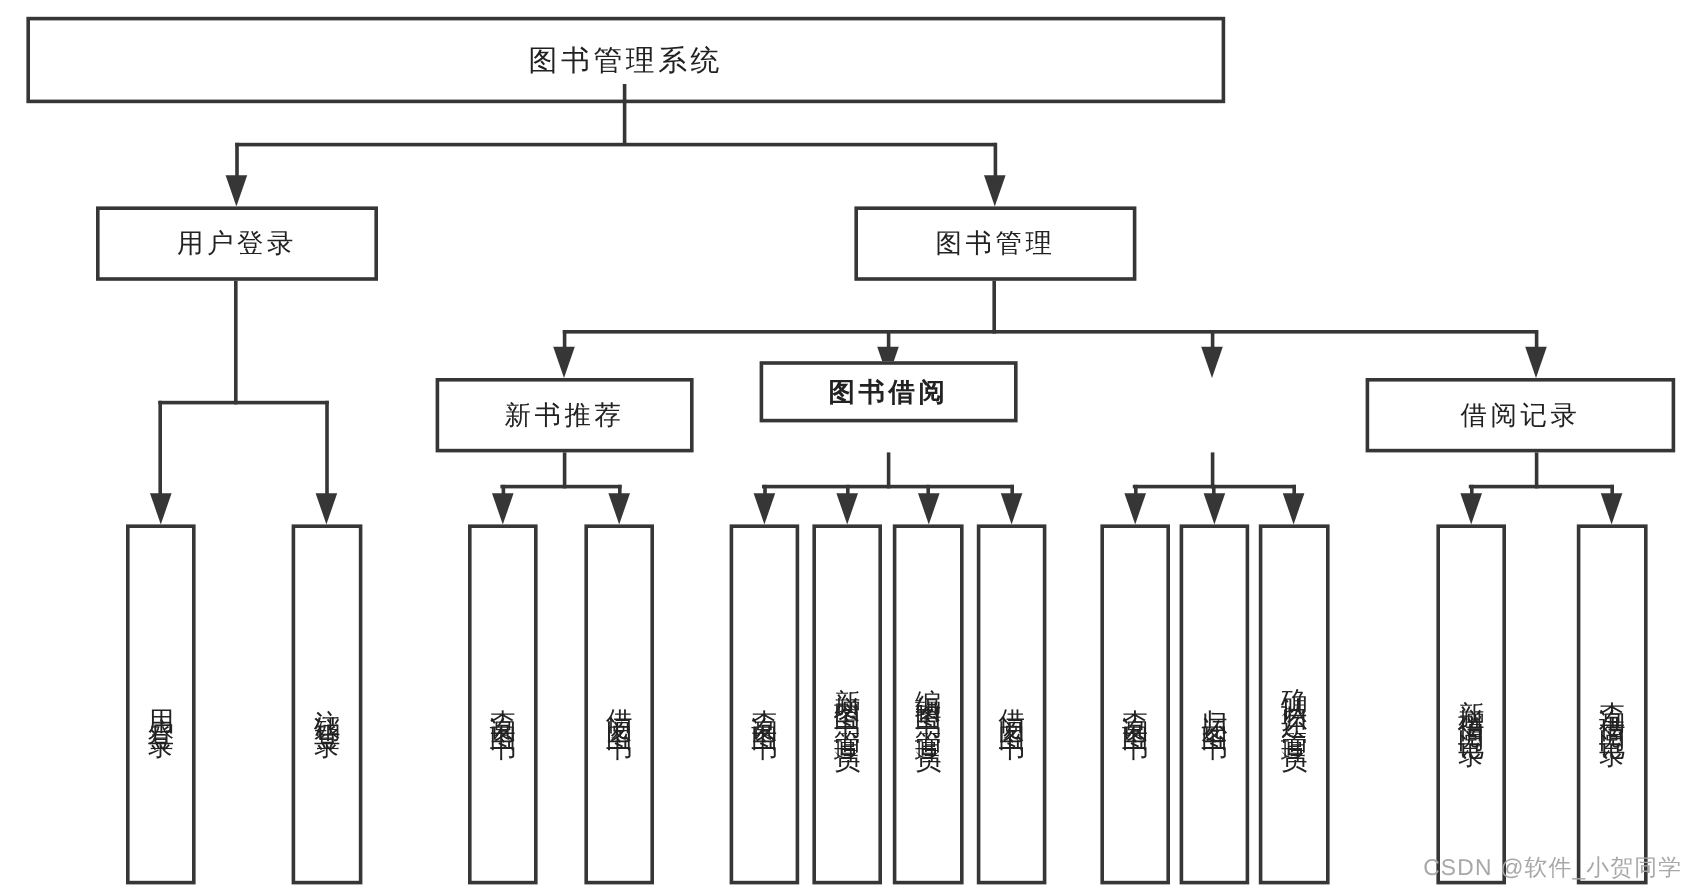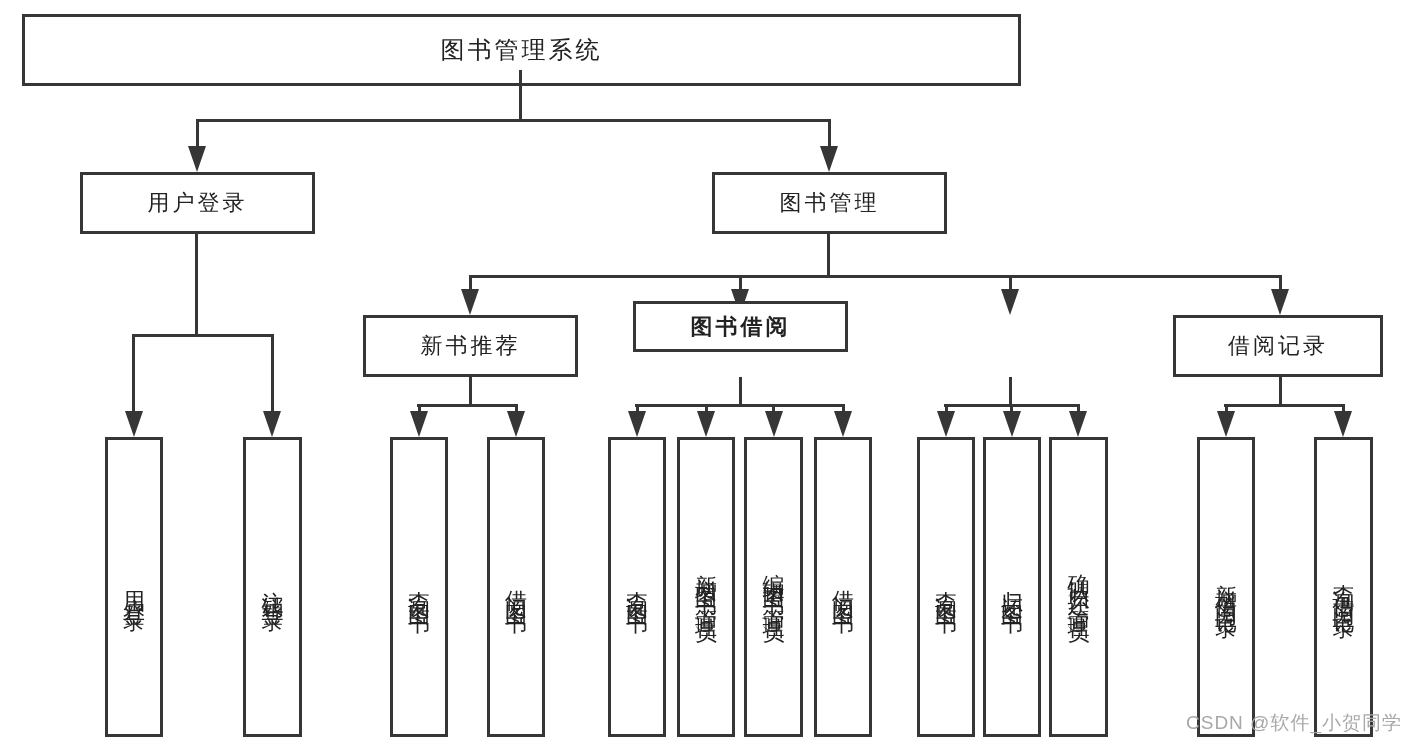--- a/index.html
+++ b/index.html
@@ -103,21 +103,21 @@
   <div class="arrow" style="left:731px;top:289px;"></div>
   <div class="arrow" style="left:1001px;top:289px;"></div>
   <div class="arrow" style="left:1271px;top:289px;"></div>
 
   <div class="box" style="left:363px;top:315px;width:215px;height:62px;">
     <span class="hlabel">新书推荐</span>
   </div>
   <div class="box" style="left:633px;top:301px;width:215px;height:51px;font-weight:bold;">
     <span class="hlabel">图书借阅</span>
   </div>
-  <div class="box" style="left:1173px;top:315px;width:210px;height:62px;">
+  <div class="box" style="left:1138px;top:315px;width:258px;height:62px;">
     <span class="hlabel">借阅记录</span>
   </div>
 
   <div class="line v" style="left:469px;top:377px;height:30px;"></div>
   <div class="line h" style="left:417px;top:404px;width:101px;"></div>
   <div class="line v" style="left:418px;top:404px;height:12px;"></div>
   <div class="line v" style="left:515px;top:404px;height:12px;"></div>
   <div class="arrow" style="left:410px;top:411px;"></div>
   <div class="arrow" style="left:507px;top:411px;"></div>
 

